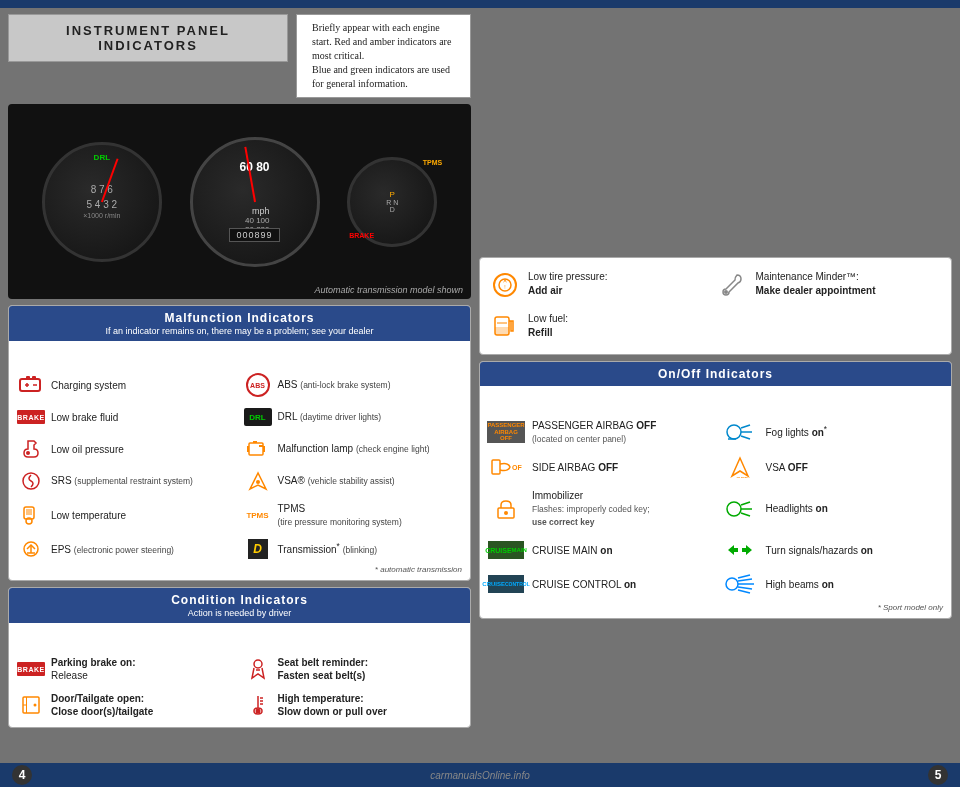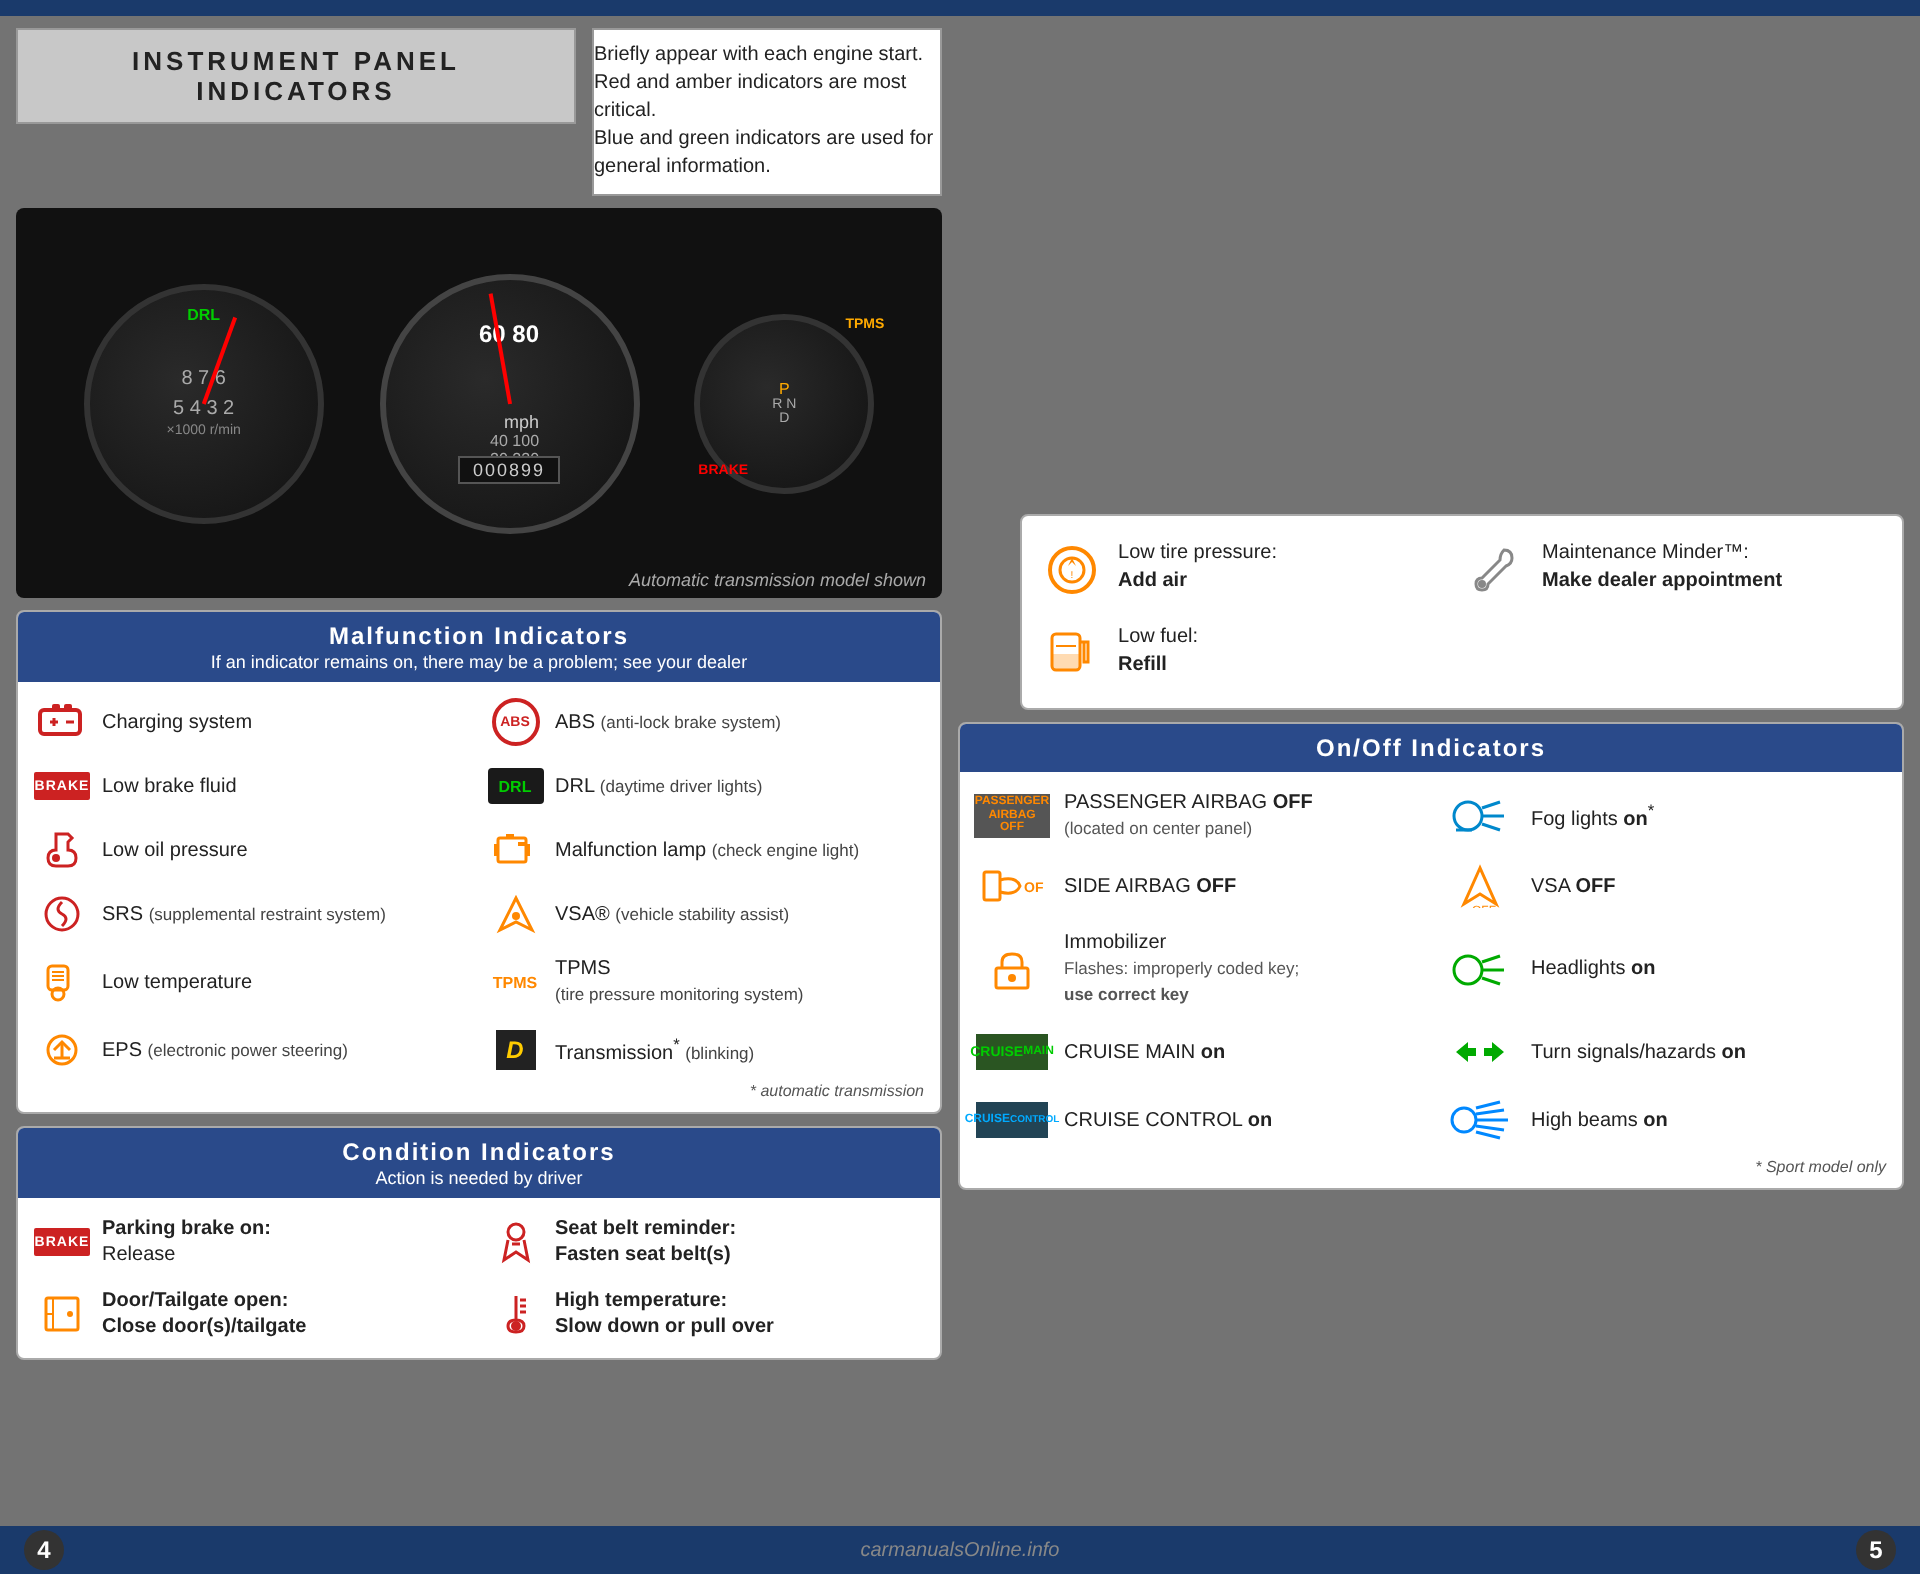--- a/index.html
+++ b/index.html
@@ -72,25 +72,26 @@
       font-size: 13px;
       font-weight: bold;
       letter-spacing: 2px;
       color: #222;
       text-transform: uppercase;
     }
 
     .description-box {
       background: white;
       border: 1px solid #999;
-      padding: 6px 0;
+      padding: 6px 15px;
       flex: 1;
       font-size: 10px;
       color: #222;
       line-height: 1.4;
+      font-family: Liberation Serif, serif;
     }
 
     
     .dashboard-img {
       background: #111;
       height: 195px;
       border-radius: 4px;
       overflow: hidden;
       position: relative;
       display: flex;
@@ -174,20 +175,21 @@
       letter-spacing: 1px;
     }
 
     .panel-header-subtitle {
       font-size: 9px;
       margin-top: 1px;
     }
 
     .panel-body {
       padding: 6px 8px;
+      margin-top: 24px;
     }
 
     .indicator-grid {
       display: grid;
       grid-template-columns: 1fr 1fr;
       gap: 4px 8px;
     }
 
     .indicator-item {
       display: flex;
@@ -300,21 +302,20 @@
       align-items: center;
       justify-content: center;
     }
 
     
     .info-panel {
       background: white;
       border: 1px solid #aaa;
       border-radius: 4px;
       padding: 8px 10px;
-      margin-left: 31px;
     }
 
     .info-grid {
       display: grid;
       grid-template-columns: 1fr 1fr;
       gap: 4px;
     }
 
     .info-item {
       display: flex;

